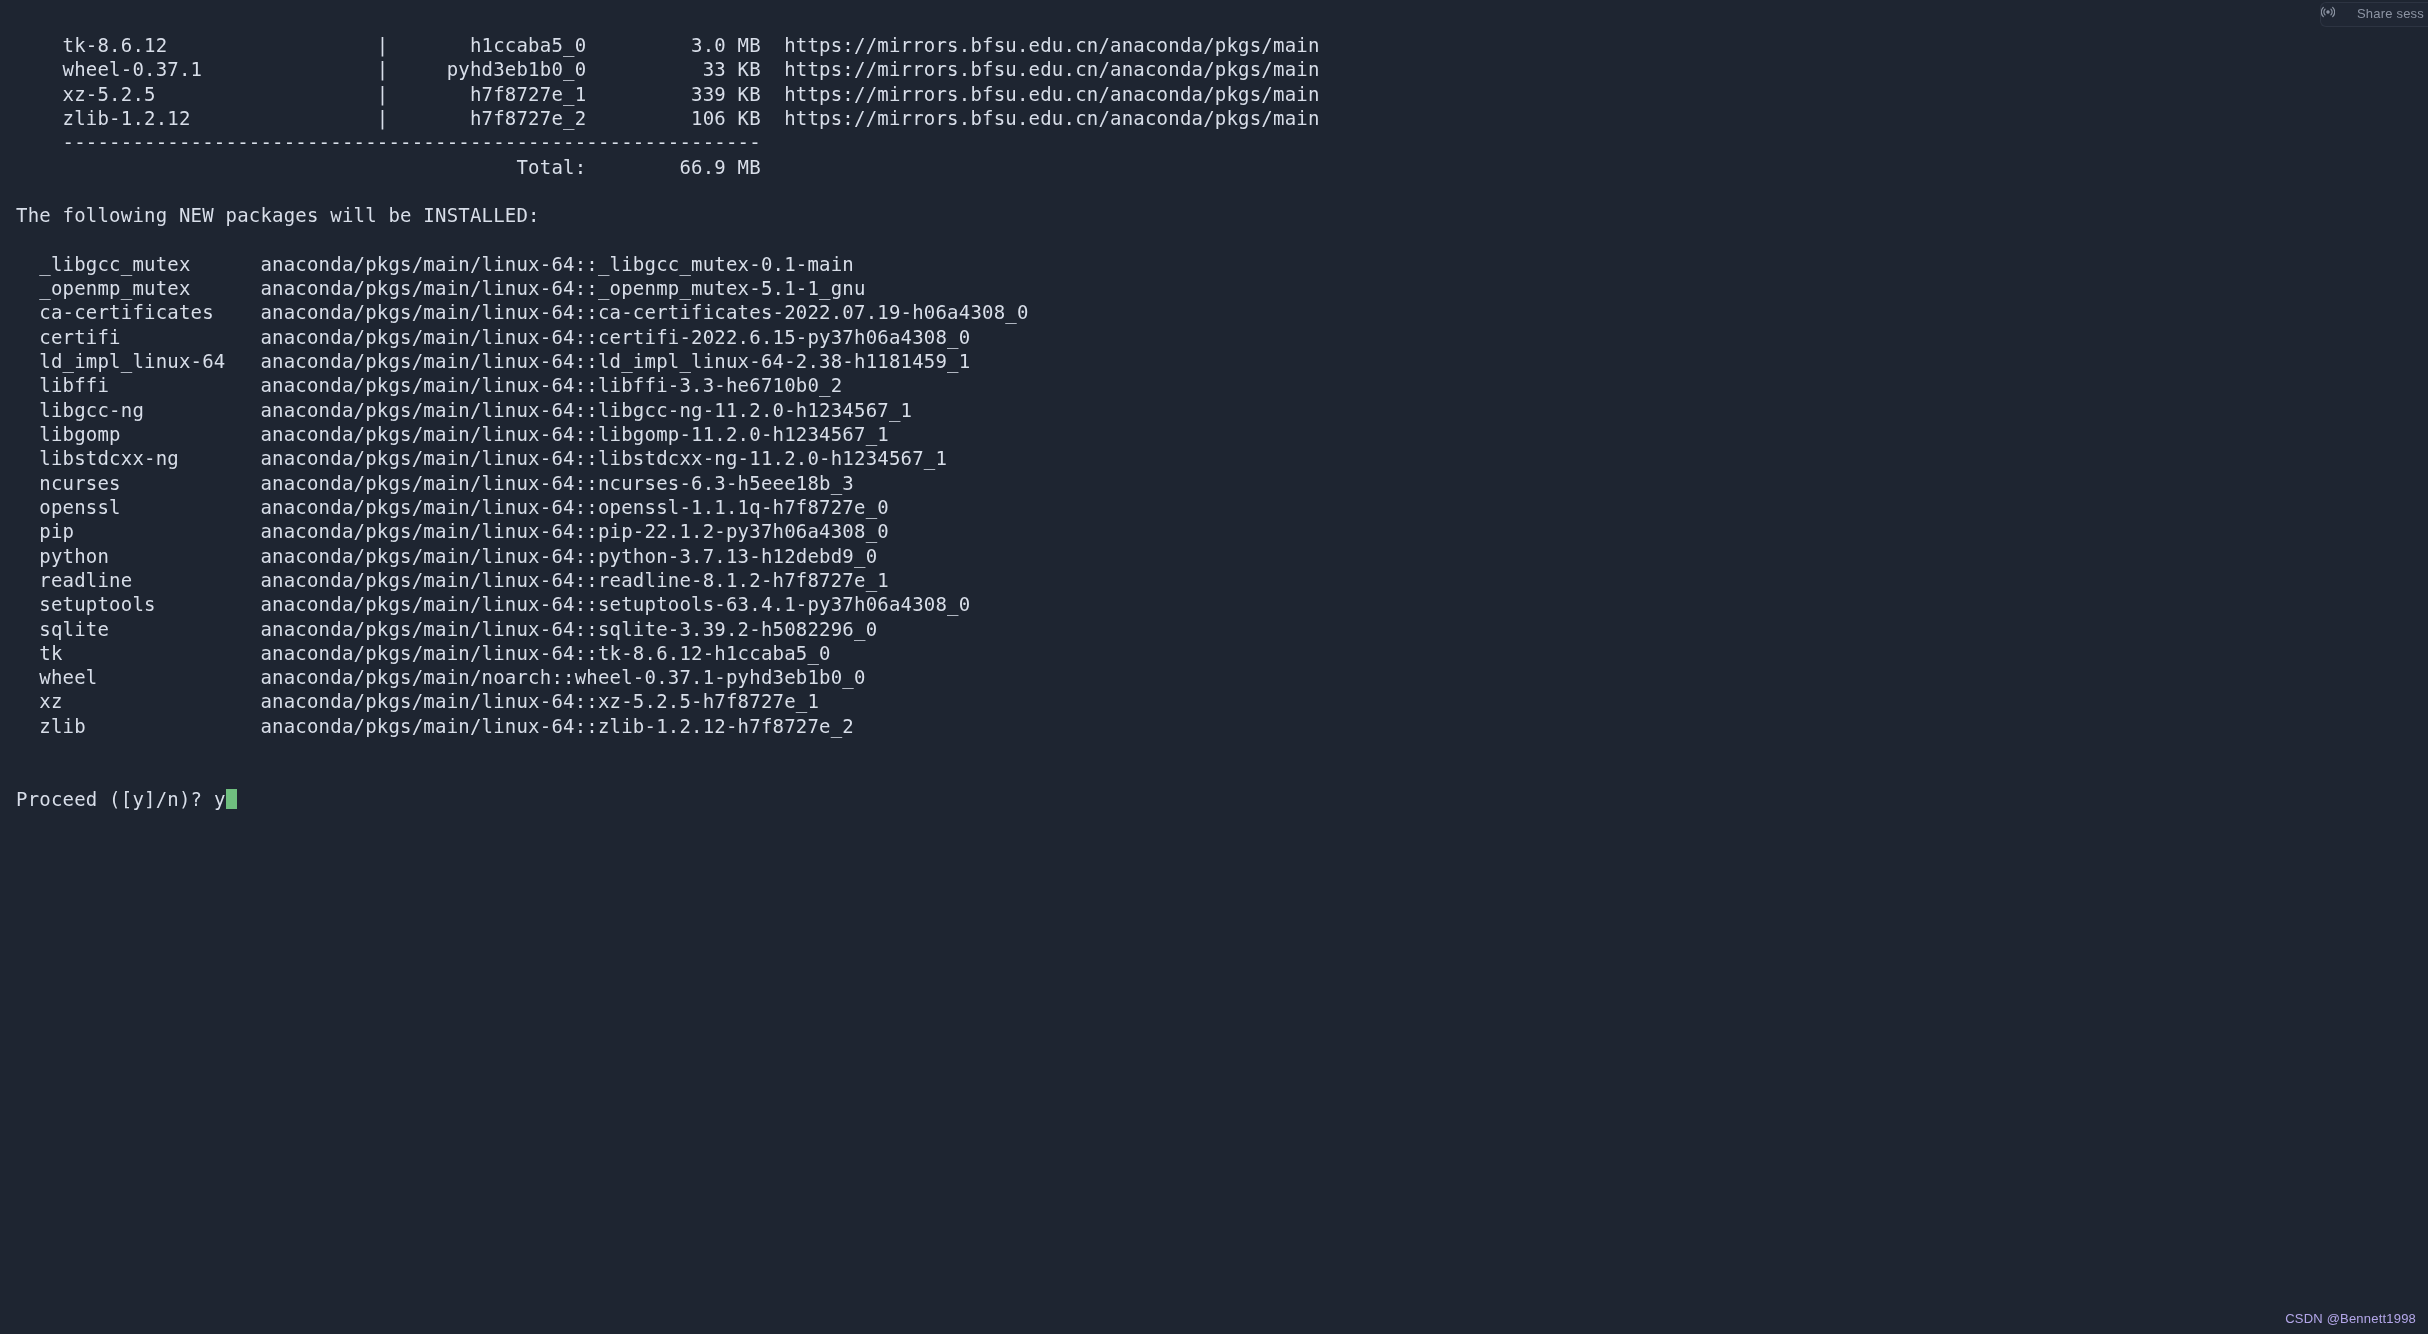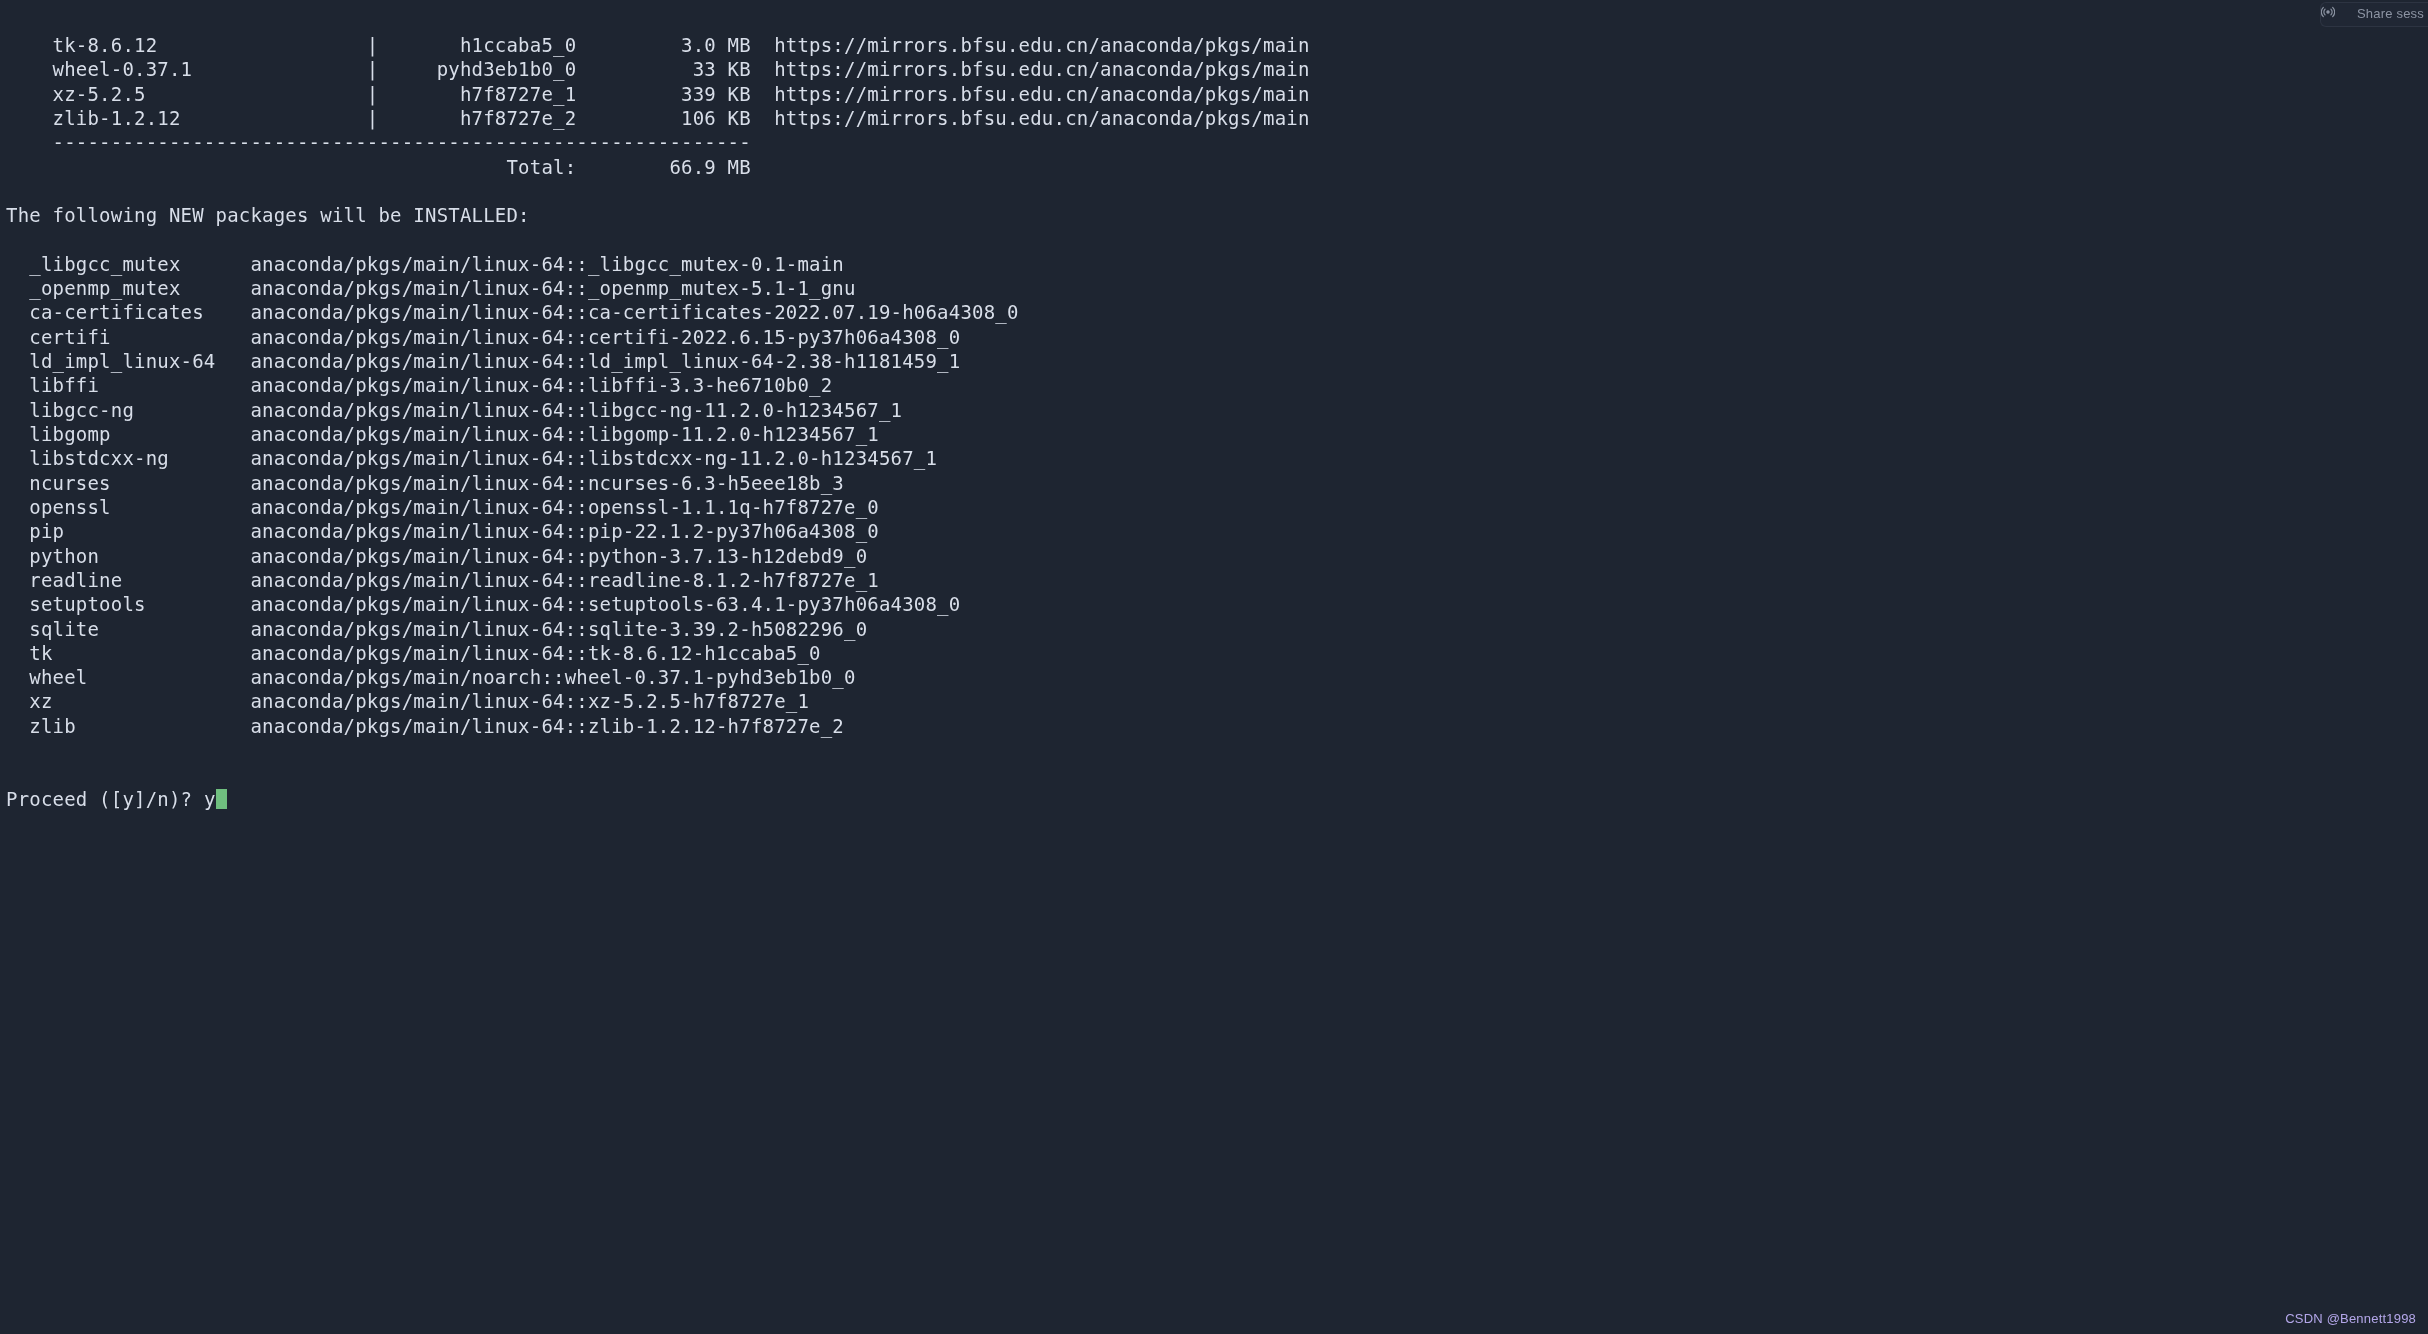--- a/index.html
+++ b/index.html
@@ -11,21 +11,21 @@
     font-size: 19px;
     line-height: 1.28;
     width: 2428px;
     height: 1334px;
     overflow: hidden;
     position: relative;
     letter-spacing: 0.2px;
   }
   .terminal {
     white-space: pre;
-    padding: 14px 6px 6px 6px;
+    padding: 14px 6px 6px 16px;
   }
   .cursor {
     display: inline-block;
     width: 0.58em;
     height: 1.05em;
     background: #6fbf7f;
     vertical-align: -0.15em;
     margin-left: 0px;
   }
   .share-btn {

